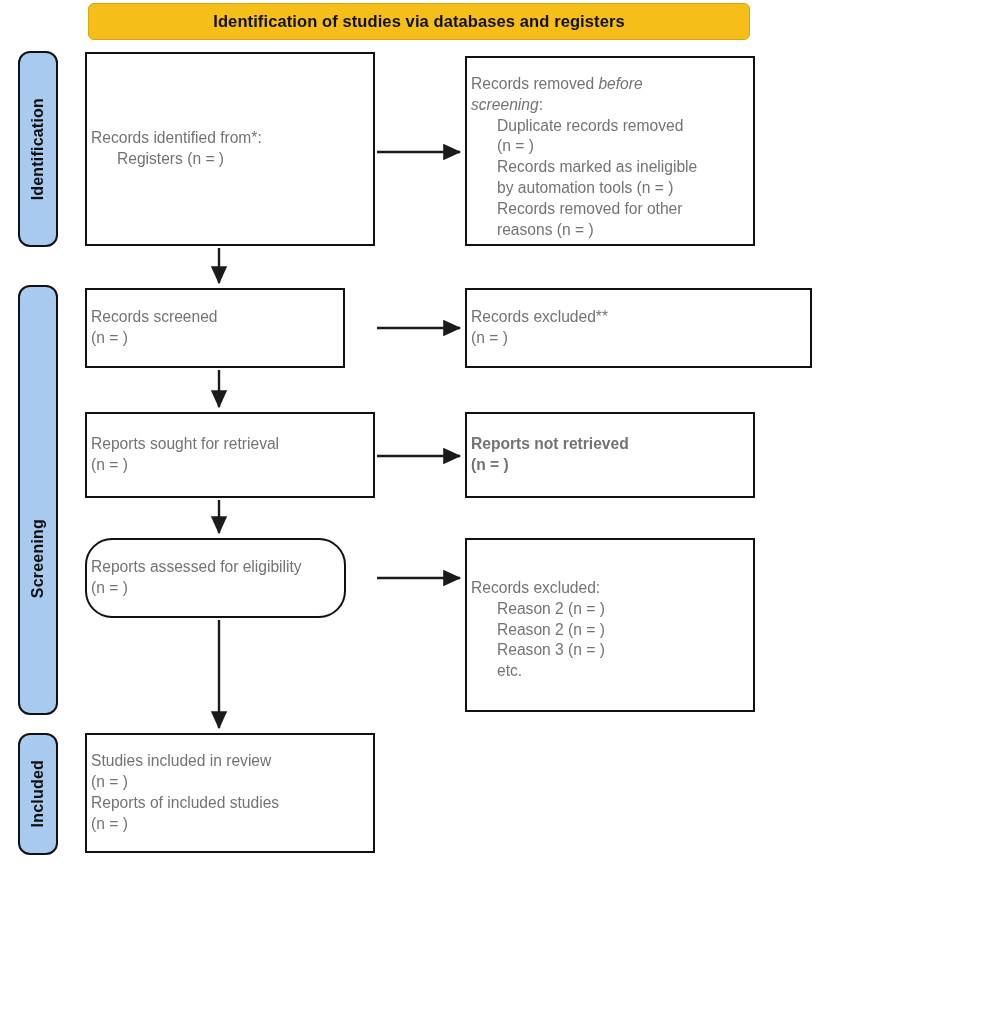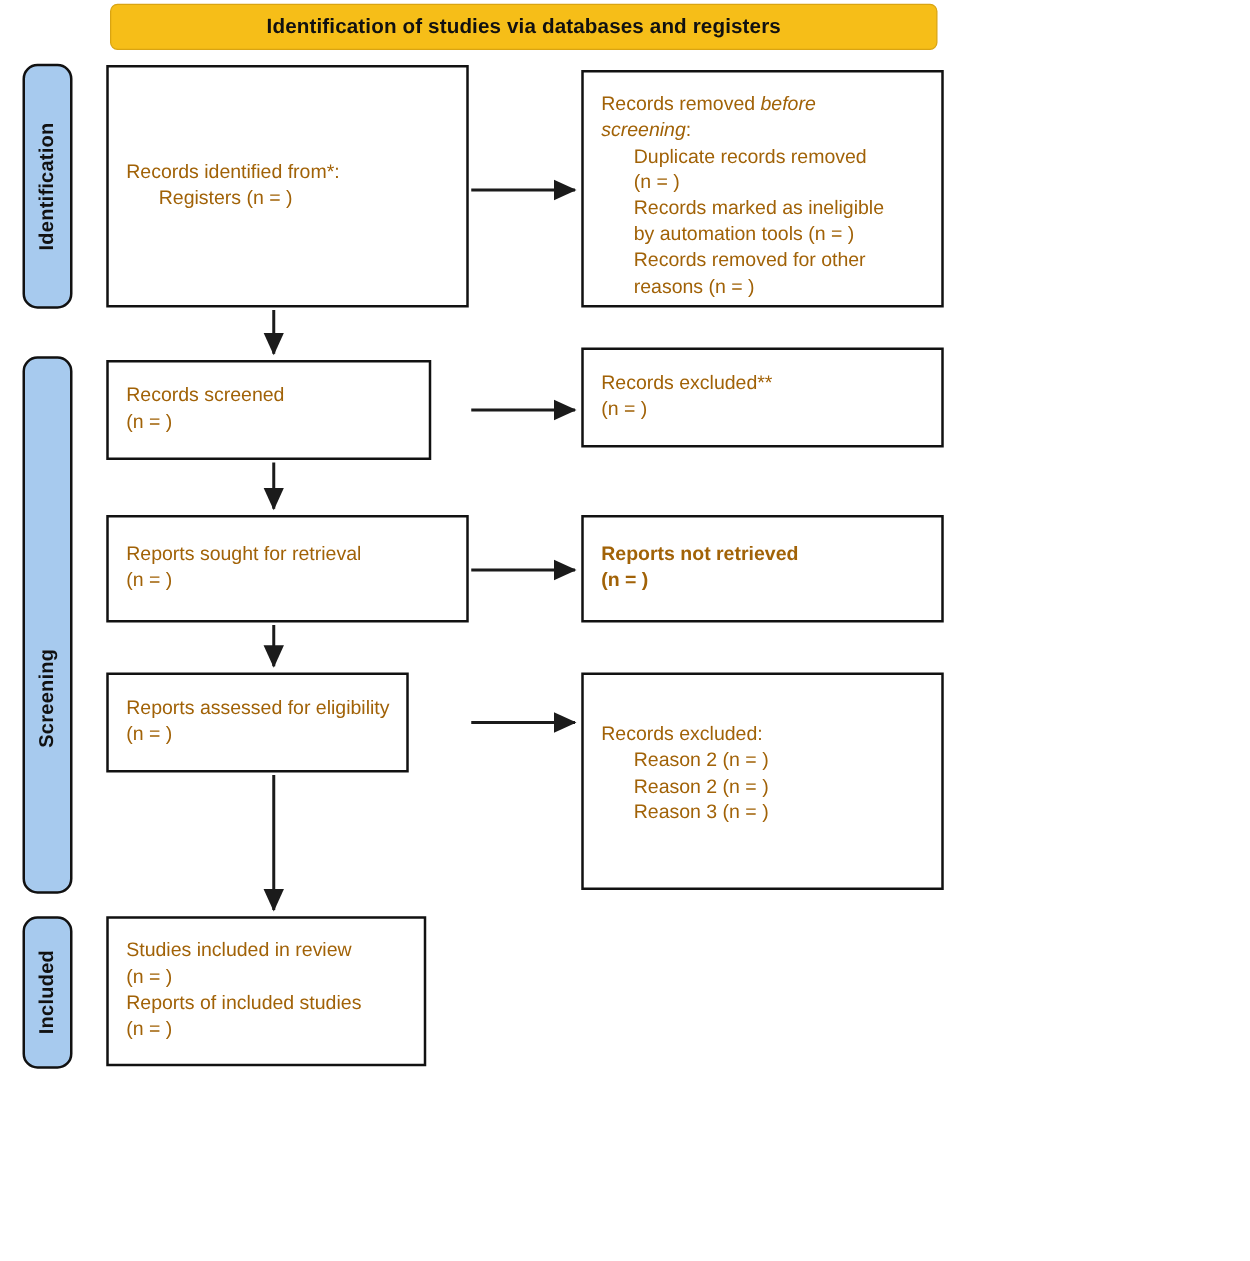--- a/index.html
+++ b/index.html
@@ -72,38 +72,38 @@
     background: #ffffff;
     border: 2.5px solid #111111;
     box-sizing: border-box;
     display: flex;
     flex-direction: column;
     justify-content: center;
   }
   .box .box-text {
     font-size: 15.6px;
     line-height: 1.335;
-    color: #a16207;
+    color: #737373;
     white-space: pre-wrap;
-    padding-left: 14px;
+    padding-left: 4px;
     padding-right: 8px;
   }
   .box .box-text .indent { padding-left: 26px; display: block; }
   .box .box-text .ital { font-style: italic; }
 
   
   #box-identified     { left: 85px;  top: 52px;  width: 290px; height: 194px; }
   #box-screened       { left: 85px;  top: 288px; width: 260px; height: 80px; }
   #box-sought         { left: 85px;  top: 412px; width: 290px; height: 86px; }
-  #box-assessed       { left: 85px;  top: 538px; width: 242px; height: 80px; }
-  #box-included       { left: 85px;  top: 733px; width: 256px; height: 120px; }
+  #box-assessed       { left: 85px;  top: 538px; width: 261px; height: 80px; border-radius: 27px; }
+  #box-included       { left: 85px;  top: 733px; width: 290px; height: 120px; }
 
   
   #box-removed        { left: 465px; top: 56px;  width: 290px; height: 190px; }
-  #box-excluded-rec   { left: 465px; top: 278px; width: 290px; height: 80px; }
+  #box-excluded-rec   { left: 465px; top: 288px; width: 347px; height: 80px; }
   #box-not-retrieved  { left: 465px; top: 412px; width: 290px; height: 86px; font-weight: bold; }
   #box-excluded-rep   { left: 465px; top: 538px; width: 290px; height: 174px; }
 
   
   #box-removed  { justify-content: flex-start; padding-top: 16px; }
   #box-excluded-rep { justify-content: flex-start; padding-top: 38px; }
 
   
   #connectors {
     position: absolute;
@@ -169,21 +169,21 @@
 
 <div class="box" id="box-excluded-rec">
   <div class="box-text"><span>Records excluded**</span><br><span>(n = )</span></div>
 </div>
 
 <div class="box" id="box-not-retrieved">
   <div class="box-text"><span>Reports not retrieved</span><br><span>(n = )</span></div>
 </div>
 
 <div class="box" id="box-excluded-rep">
-  <div class="box-text"><span>Records excluded:</span><br><span class="indent">Reason 2 (n = )</span><span class="indent">Reason 2 (n = )</span><span class="indent">Reason 3 (n = )</span></div>
+  <div class="box-text"><span>Records excluded:</span><br><span class="indent">Reason 2 (n = )</span><span class="indent">Reason 2 (n = )</span><span class="indent">Reason 3 (n = )</span><span class="indent">etc.</span></div>
 </div>
 
 <svg id="connectors" viewBox="0 0 1000 1009" xmlns="http://www.w3.org/2000/svg">
   <defs>
     <marker id="arrowhead" markerWidth="8" markerHeight="8" refX="7" refY="4" orient="auto" markerUnits="strokeWidth">
       <path d="M0,0.6 L7.5,4 L0,7.4 z" fill="#1b1b1b"></path>
     </marker>
   </defs>
 
   <line x1="377" y1="152" x2="460" y2="152" stroke="#1b1b1b" stroke-width="2.4" marker-end="url(#arrowhead)"></line>

